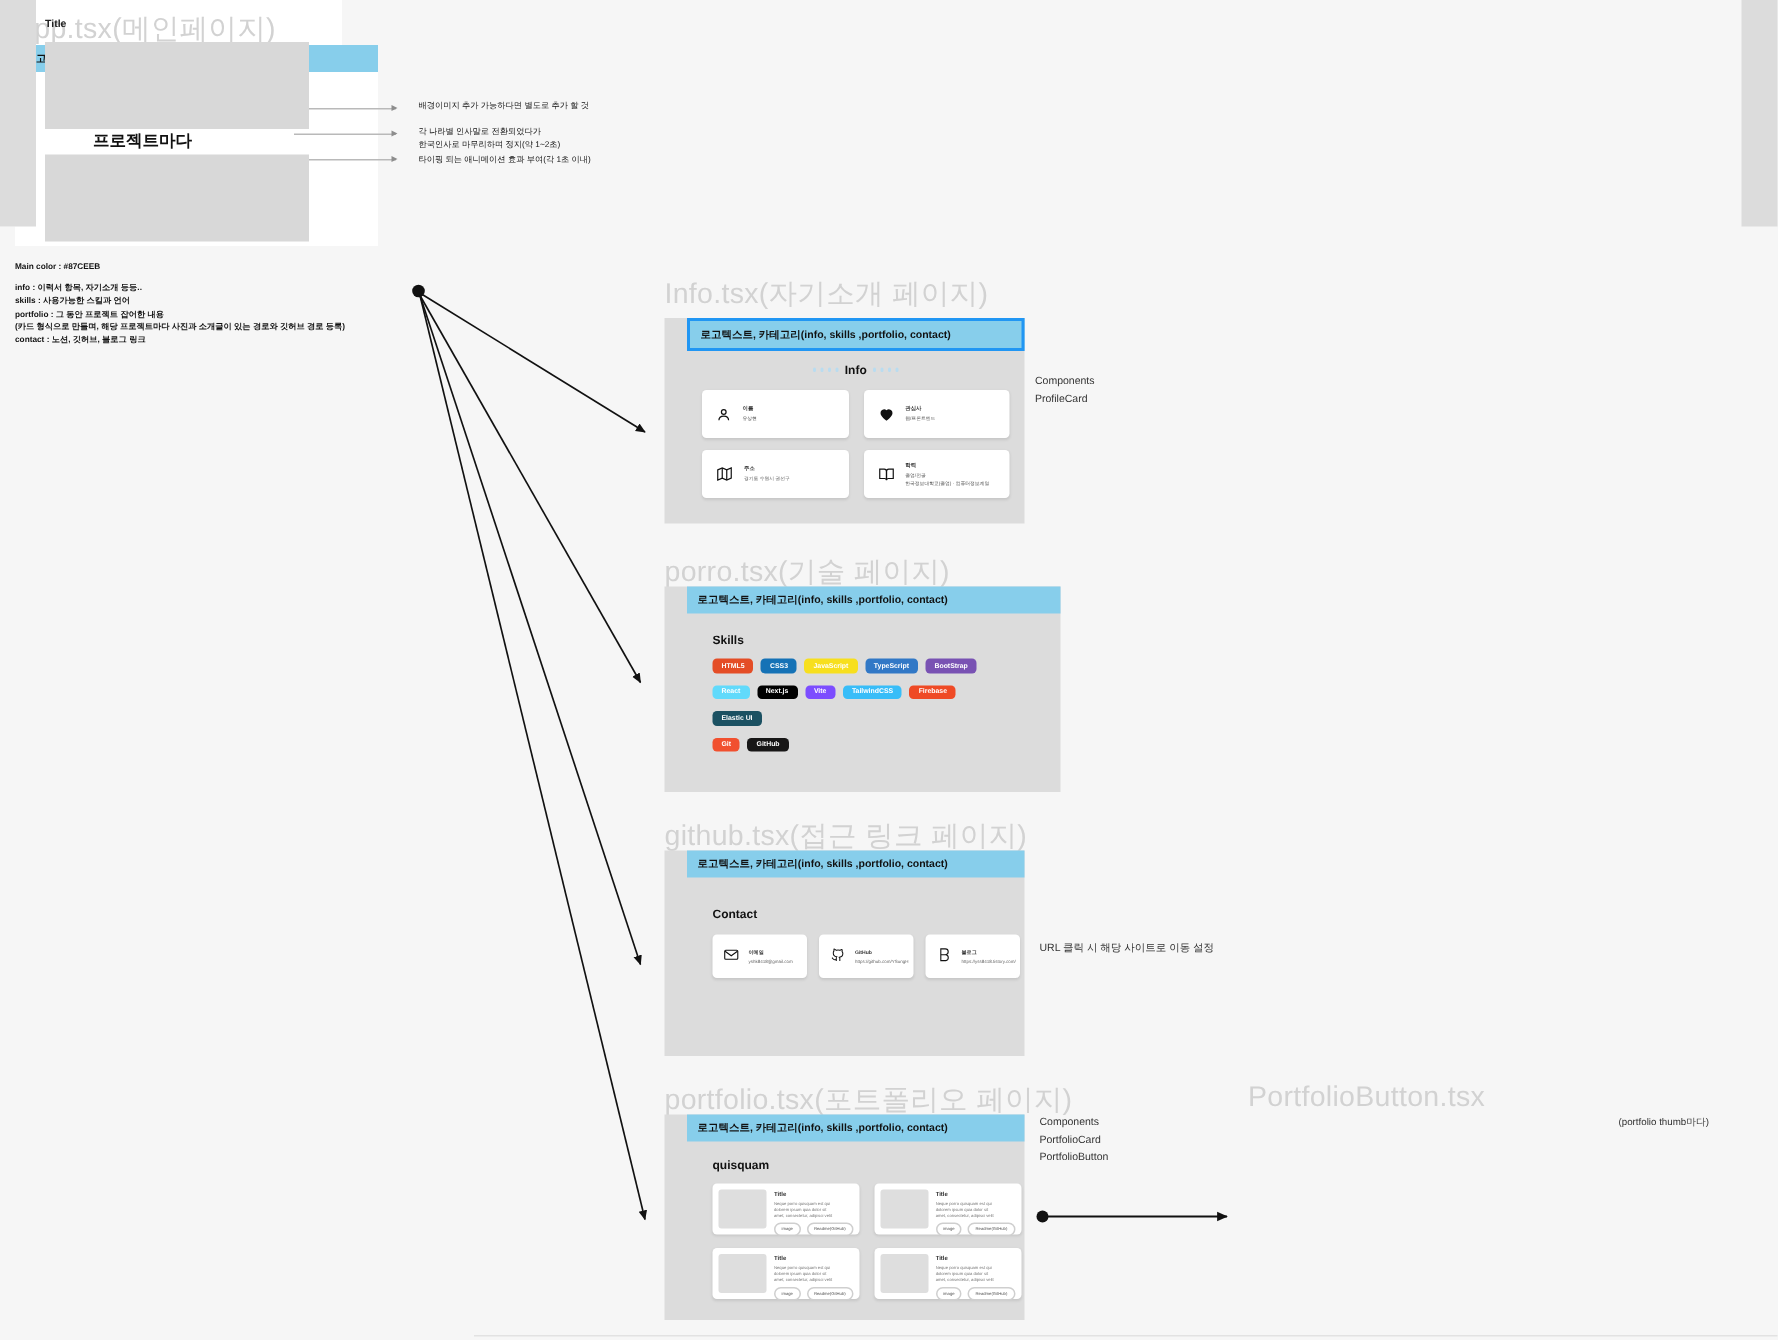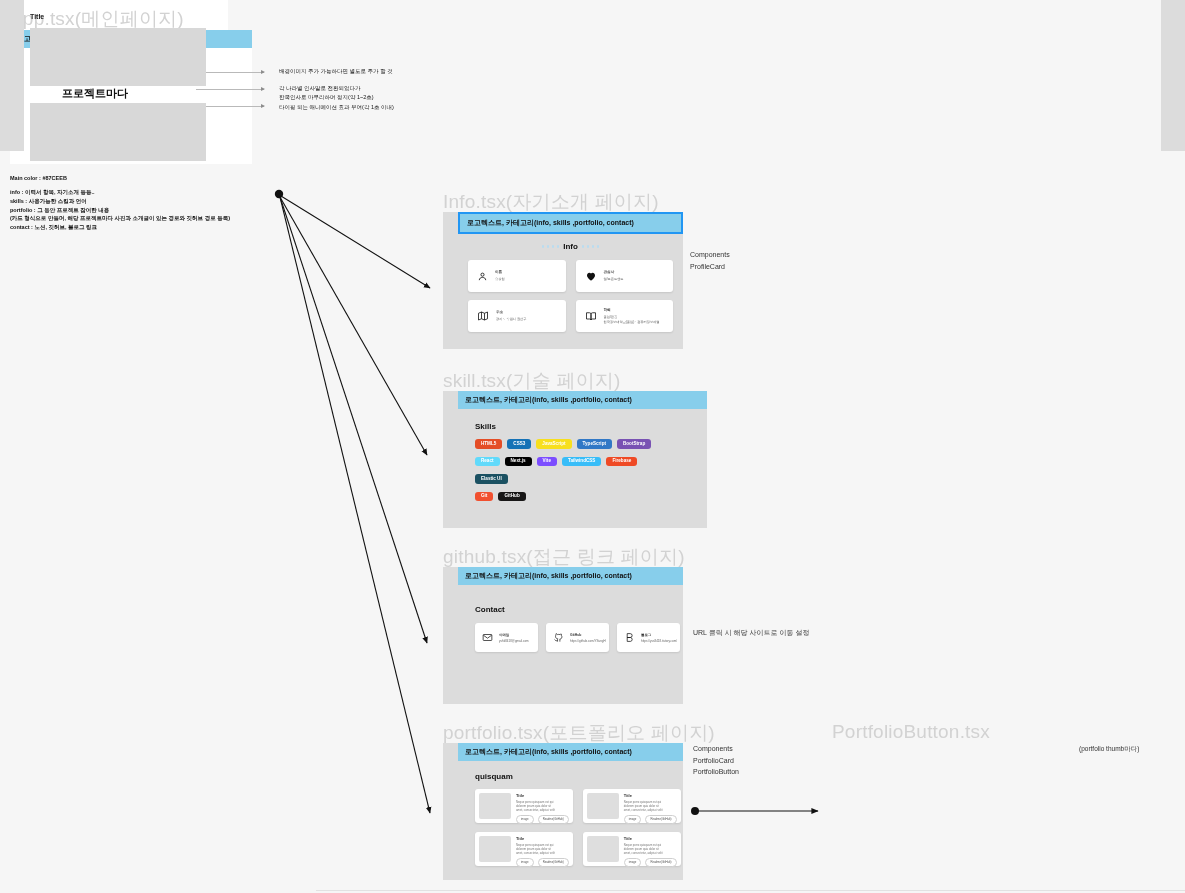--- a/index.html
+++ b/index.html
@@ -160,21 +160,21 @@
   <div class="note b" style="left:10px;top:174px;">Main color : #87CEEB</div>
 
   <div style="position:absolute;left:10px;top:188px;">
     <div class="note b" style="position:relative;left:0;top:0;">info : 이력서 항목, 자기소개 등등..</div>
     <div class="note b" style="position:relative;left:0;top:0;">skills : 사용가능한 스킬과 언어</div>
     <div class="note b" style="position:relative;left:0;top:0;">portfolio : 그 동안 프로젝트 잡어한 내용</div>
     <div class="note b" style="position:relative;left:0;top:0;">(카드 형식으로 만들며, 해당 프로젝트마다 사진과 소개글이 있는 경로와 깃허브 경로 등록)</div>
     <div class="note b" style="position:relative;left:0;top:0;">contact : 노션, 깃허브, 블로그 링크</div>
   </div>
 
-  <div class="sec-title" style="left:443px;top:189px;">Info.tsx(자기소개 페이지)</div>
+  <div class="sec-title" style="left:443px;top:183px;">Info.tsx(자기소개 페이지)</div>
 
   <div class="frame gray" id="info-frame">
     <div class="navbar outlined">
       <span>로고텍스트, 카테고리(info, skills ,portfolio, contact)</span>
     </div>
     <div class="info-body">
       <div class="info-head">
         <span class="dots">
             <i></i>
             <i></i>
@@ -243,21 +243,21 @@
           </span>
         </div>
 
       </div>
     </div>
   </div>
 
   <div class="note-bigger" style="left:690px;top:249px;">Components
 ProfileCard</div>
 
-  <div class="sec-title" style="left:443px;top:368px;">skill.tsx(기술 페이지)</div>
+  <div class="sec-title" style="left:443px;top:368px;">porro.tsx(기술 페이지)</div>
 
   <div class="frame gray" id="skill-frame">
     <div class="navbar">
       <span>로고텍스트, 카테고리(info, skills ,portfolio, contact)</span>
     </div>
     <div class="pad">
       <div class="h-sub">Skills</div>
       <div class="badges" id="skill-badges">
           <span class="badge" style="background: rgb(228, 77, 38); color: rgb(255, 255, 255);">HTML5</span>
           <span class="badge" style="background: rgb(21, 114, 182); color: rgb(255, 255, 255);">CSS3</span>

